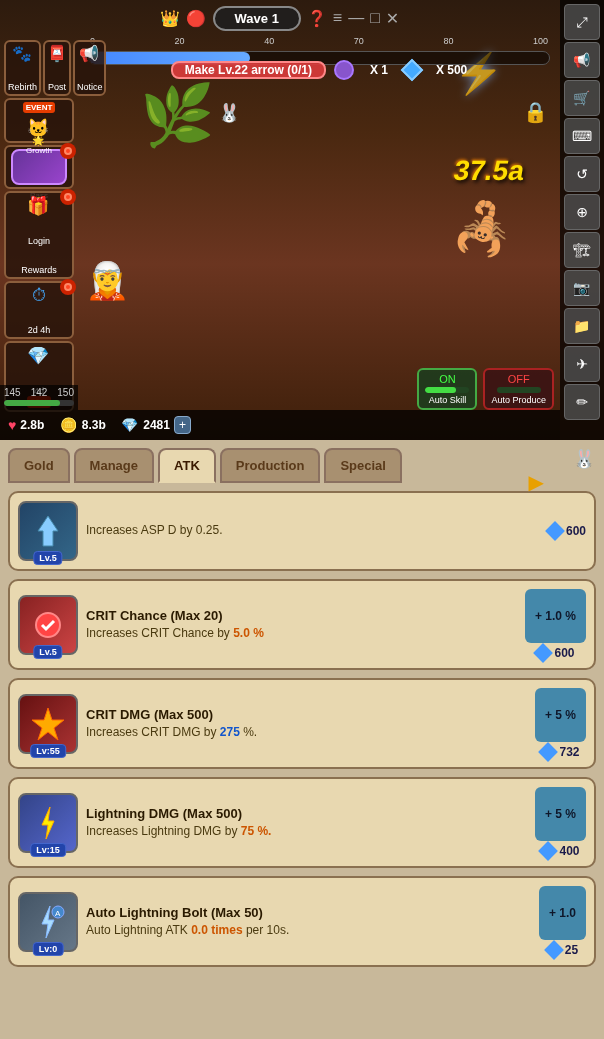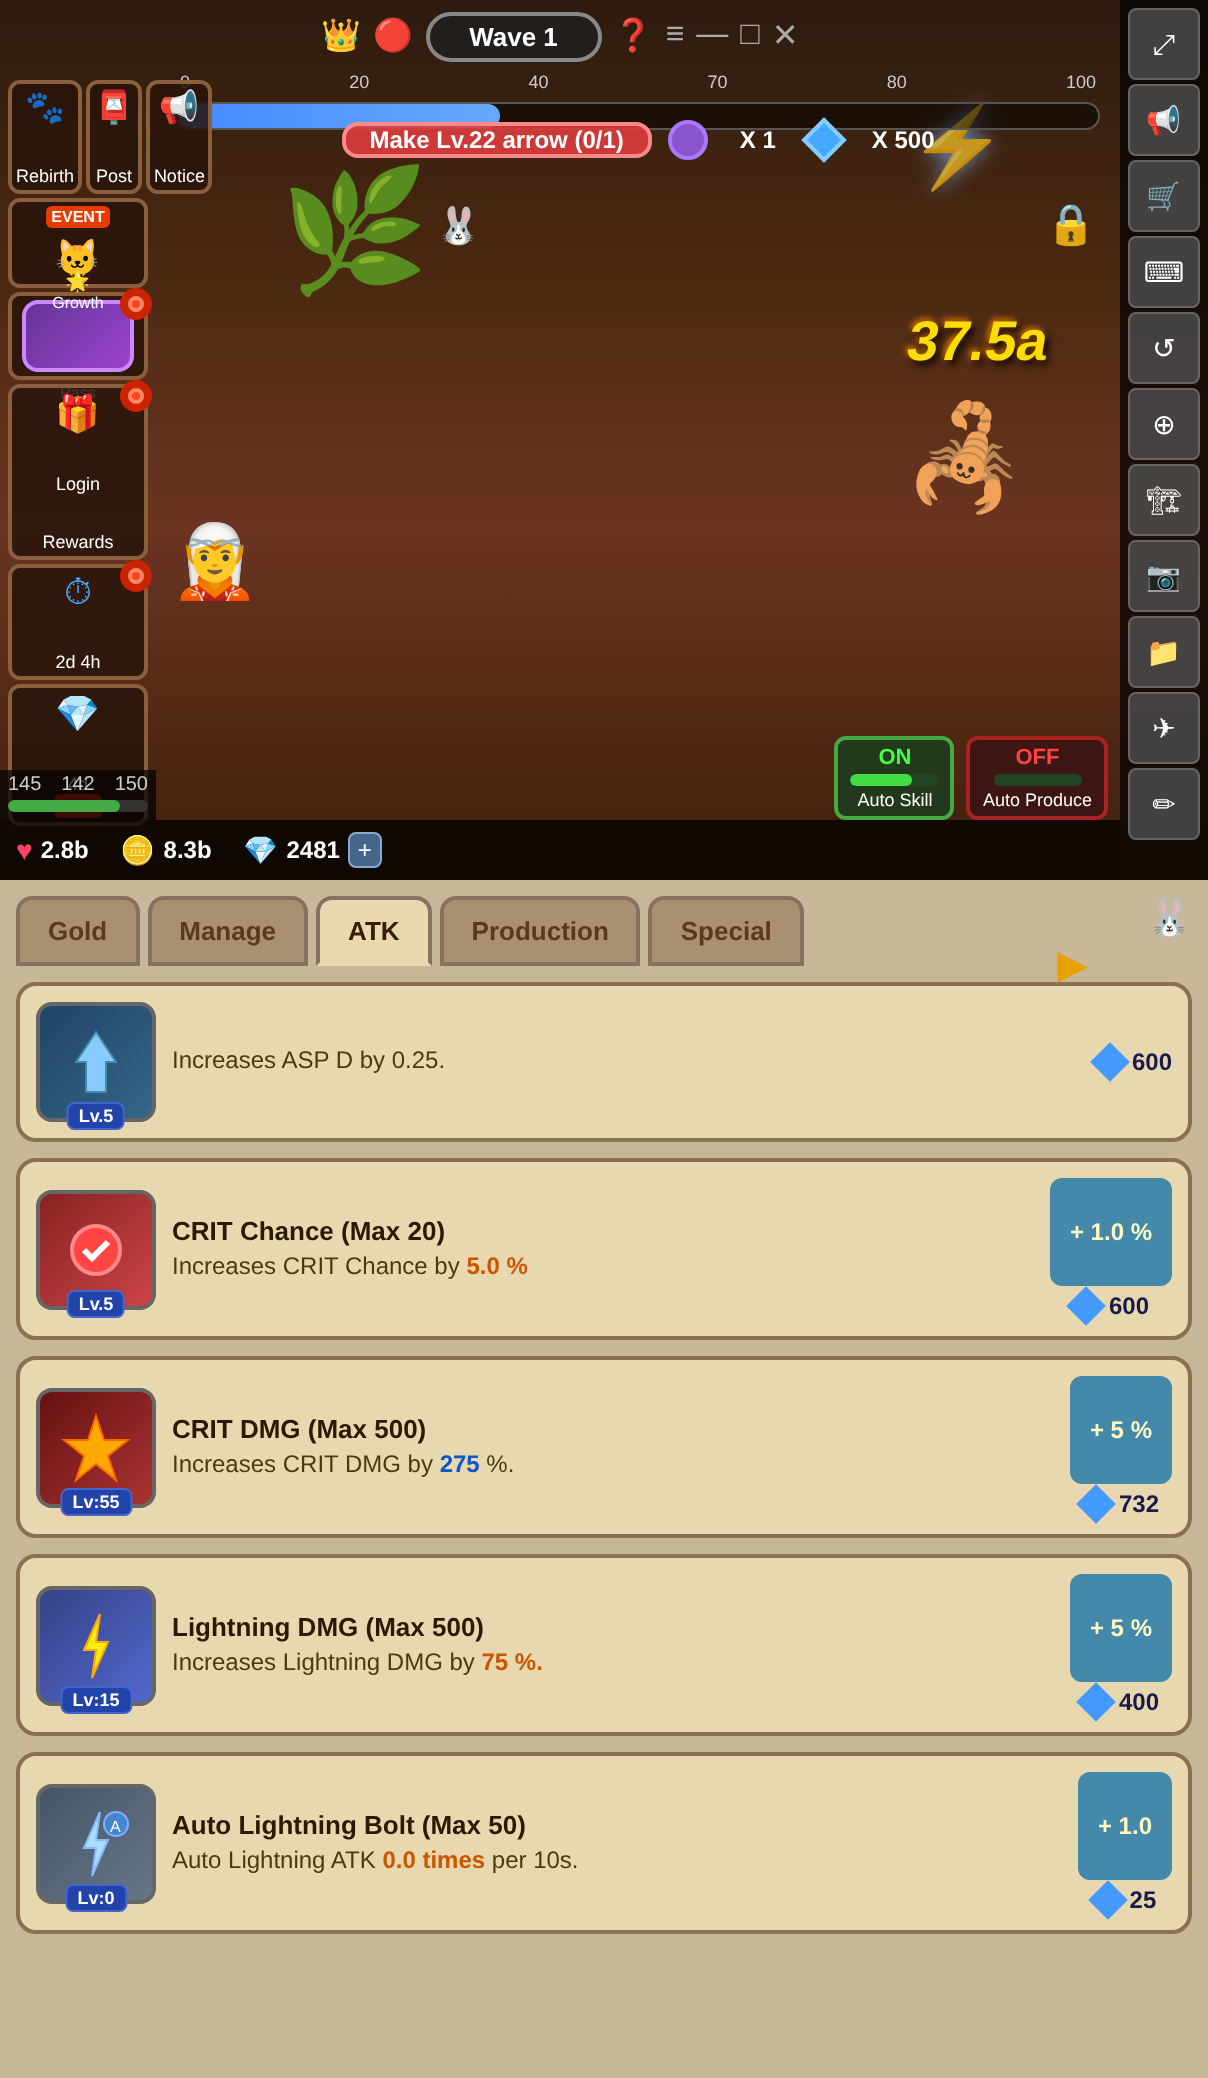--- a/index.html
+++ b/index.html
@@ -197,21 +197,21 @@
       border: 2px solid #44aa44;
     }
 
     .auto-btn-off {
       background: rgba(60,20,20,0.9);
       border: 2px solid #aa2222;
     }
 
     .on-off-label {
       font-size: 11px;
-      font-weight: bold;
+      font-weight: normal;
     }
 
     .on-label { color: #44ff44; }
     .off-label { color: #ff4444; }
 
     .auto-skill-bar {
       width: 44px;
       height: 6px;
       background: #224422;
       border-radius: 3px;
@@ -440,21 +440,21 @@
     .upgrade-cost-box {
       display: flex;
       flex-direction: column;
       align-items: center;
       gap: 3px;
       flex-shrink: 0;
     }
 
     .cost-increase {
       background: #4488aa;
-      color: #fef9c3;
+      color: #0f172a;
       font-size: 12px;
       font-weight: bold;
       padding: 20px 10px;
       border-radius: 6px;
       text-align: center;
     }
 
     .cost-gem-row {
       display: flex;
       align-items: center;

